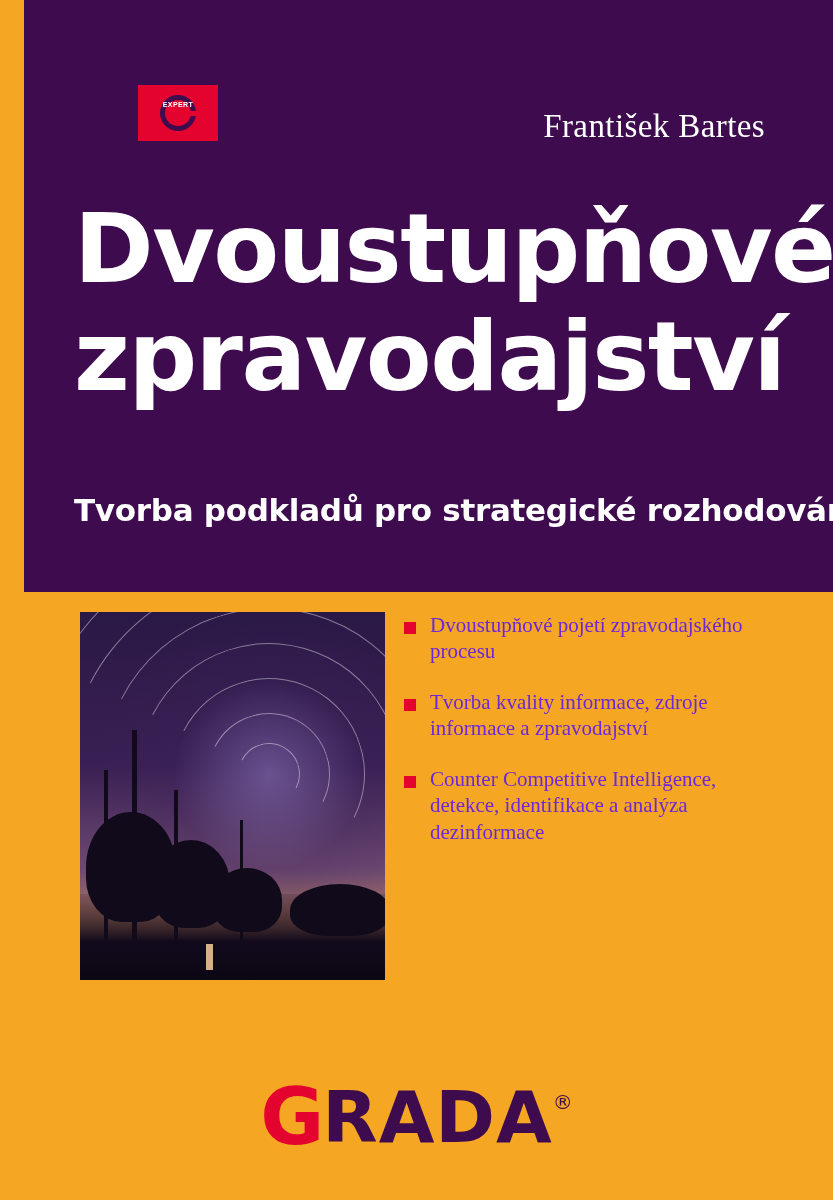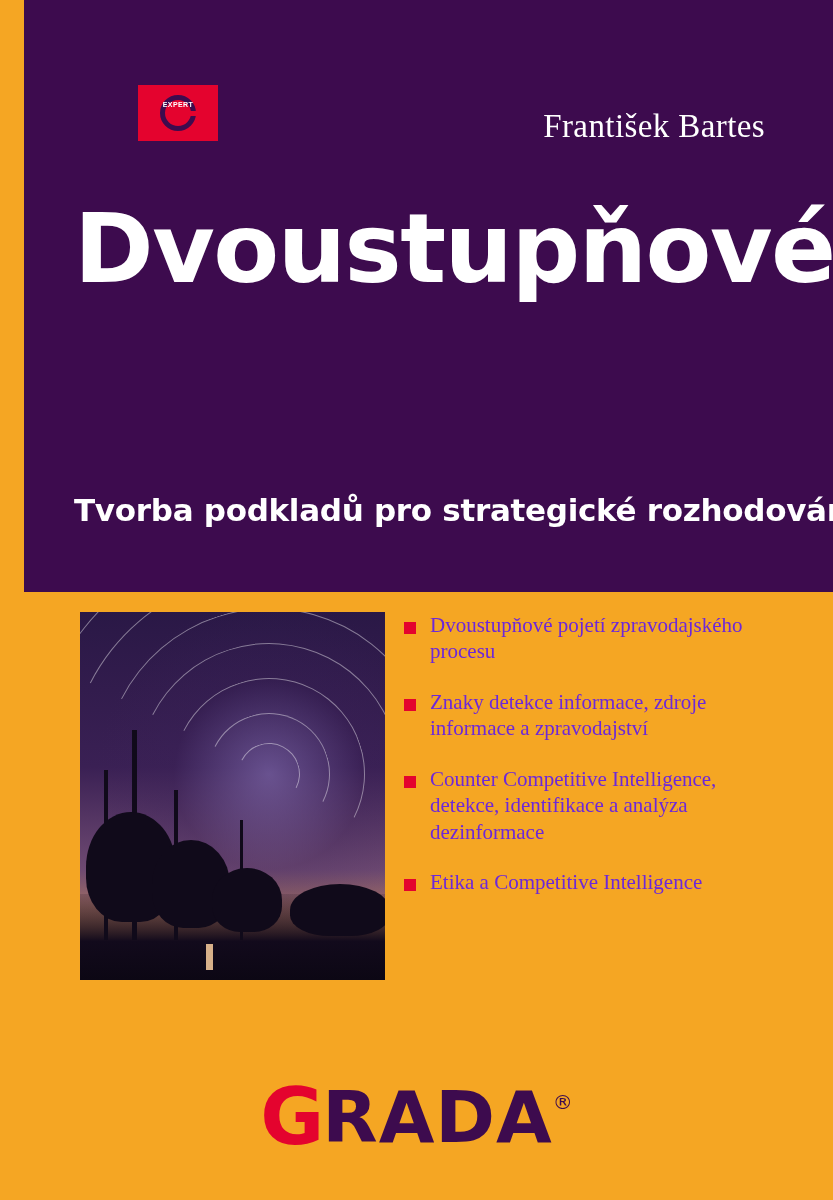--- a/index.html
+++ b/index.html
@@ -267,20 +267,21 @@
 
   <div class="expert-logo">
     <div class="ring"></div>
     <div class="expert-text">EXPERT</div>
   </div>
 
   <div class="author">František Bartes</div>
 
   <div class="title-block">
     <div class="title-line">Dvoustupňové</div>
+    <div class="title-line">zpravodajství</div>
   </div>
 
   <div class="subtitle">Tvorba podkladů pro strategické rozhodování podniku</div>
 
   <div class="bottom-panel"></div>
 
   <div class="photo">
     <div class="sky"></div>
     <div class="trail t1"></div>
     <div class="trail t2"></div>
@@ -303,29 +304,25 @@
     <div class="post"></div>
   </div>
 
   <div class="bullets">
     <div class="bullet">
       <span class="sq"></span>
       <span>Dvoustupňové pojetí zpravodajského procesu</span>
     </div>
     <div class="bullet">
       <span class="sq"></span>
-      <span>Znaky detekce informace, zdroje informace a zpravodajství</span>
+      <span>Tvorba kvality informace, zdroje informace a zpravodajství</span>
     </div>
     <div class="bullet">
       <span class="sq"></span>
       <span>Counter Competitive Intelligence, detekce, identifikace a analýza dezinformace</span>
     </div>
-    <div class="bullet">
-      <span class="sq"></span>
-      <span>Etika a Competitive Intelligence</span>
-    </div>
   </div>
 
   <div class="grada">
     <span class="g">G</span><span class="rest">RADA</span><span class="reg">®</span>
   </div>
 
 </div>
 
 </body></html>

